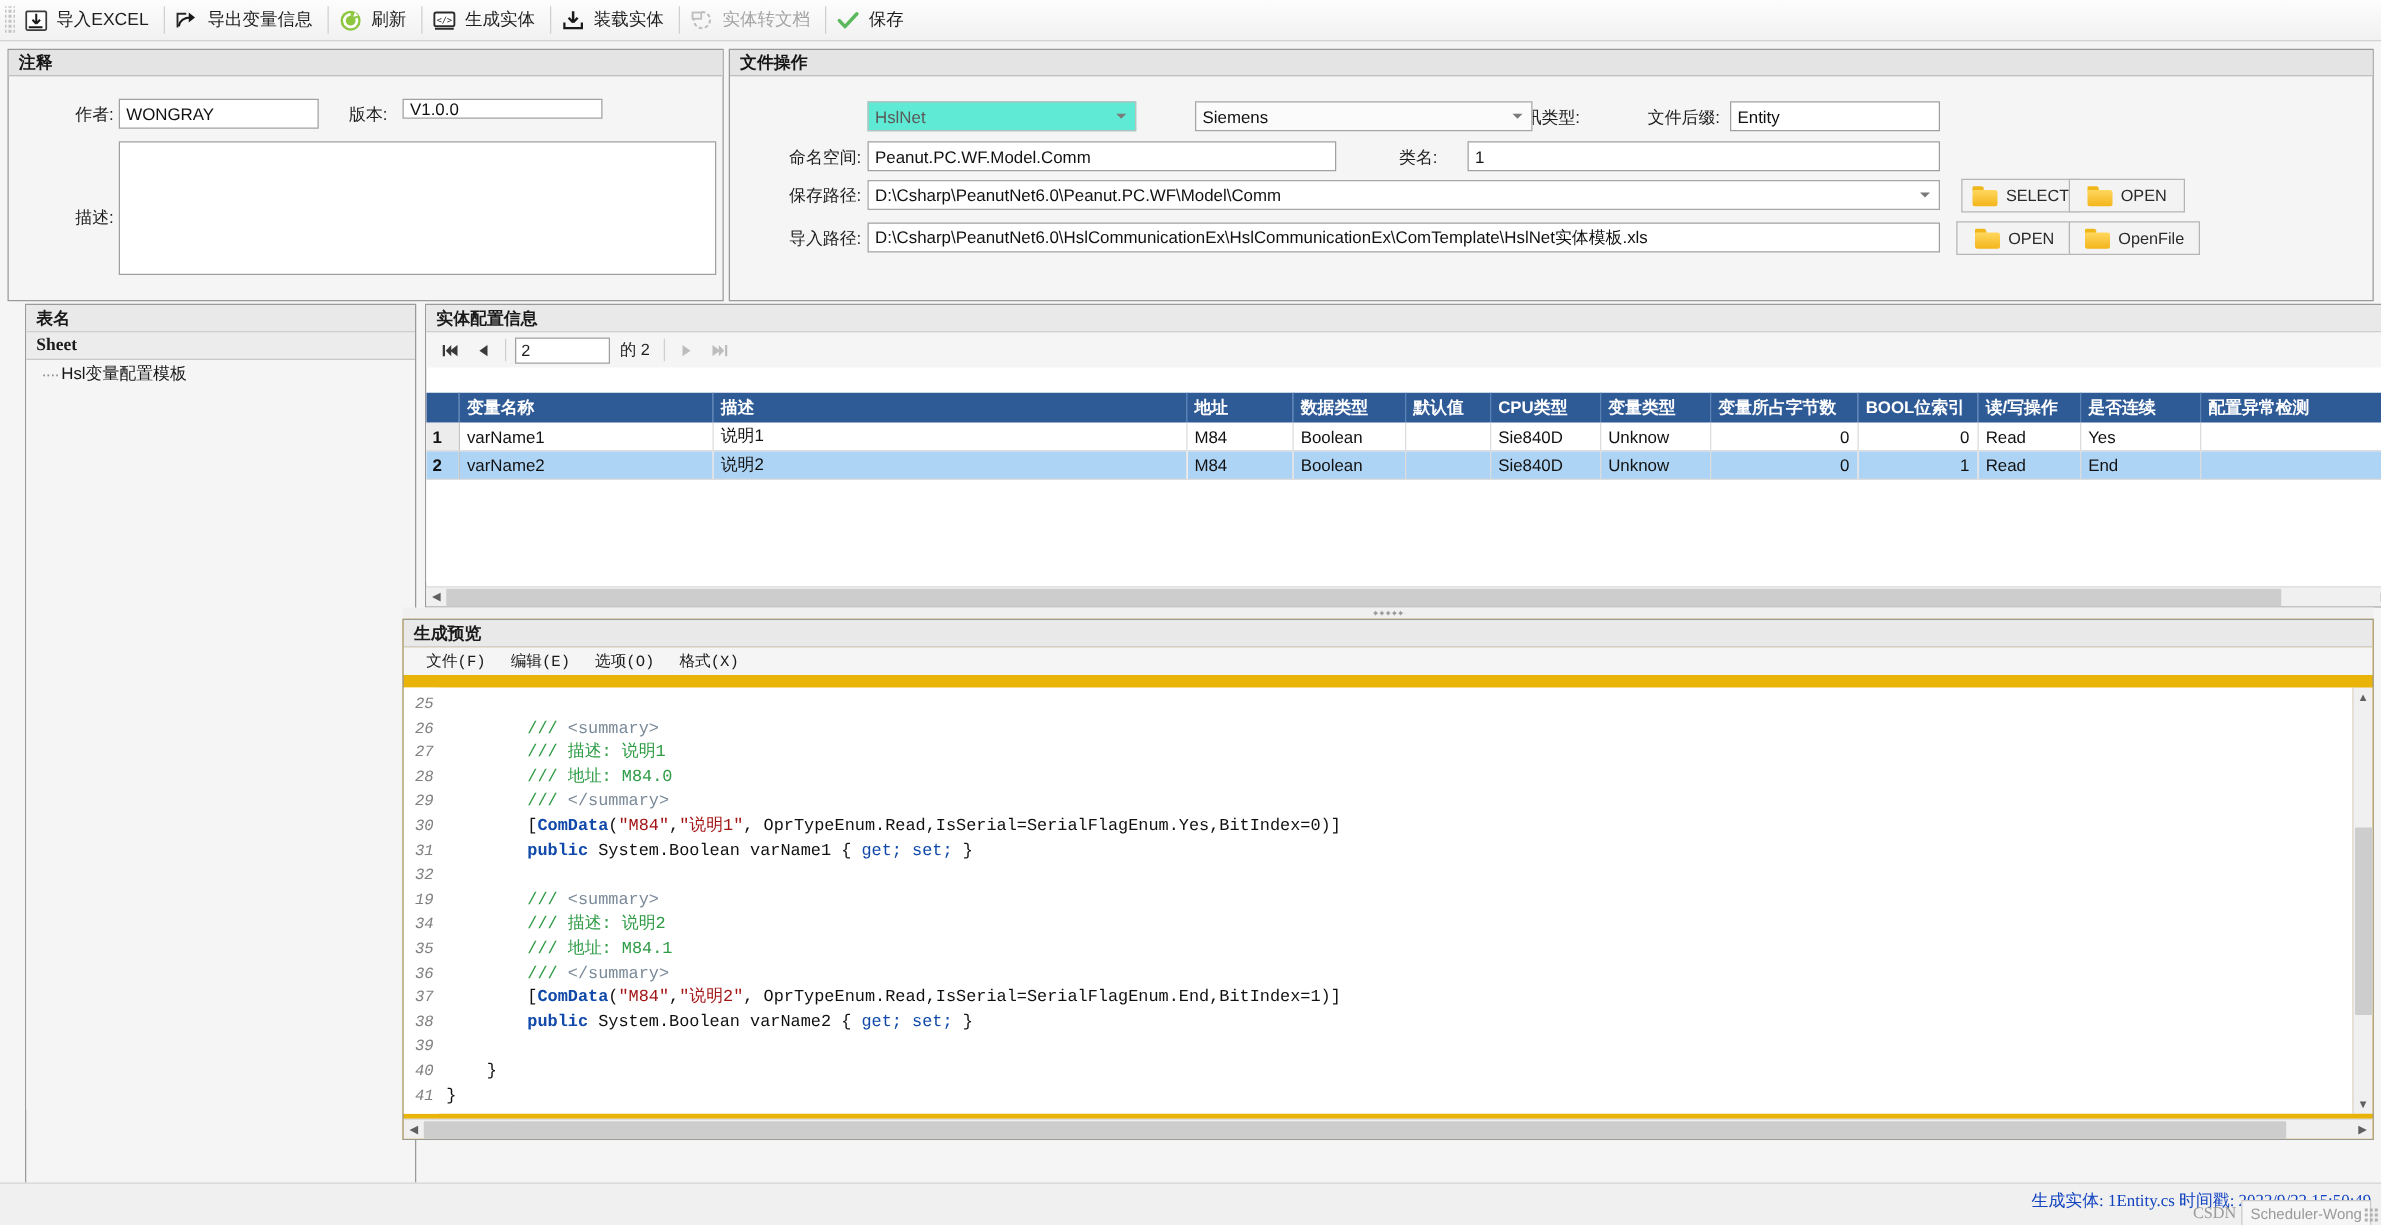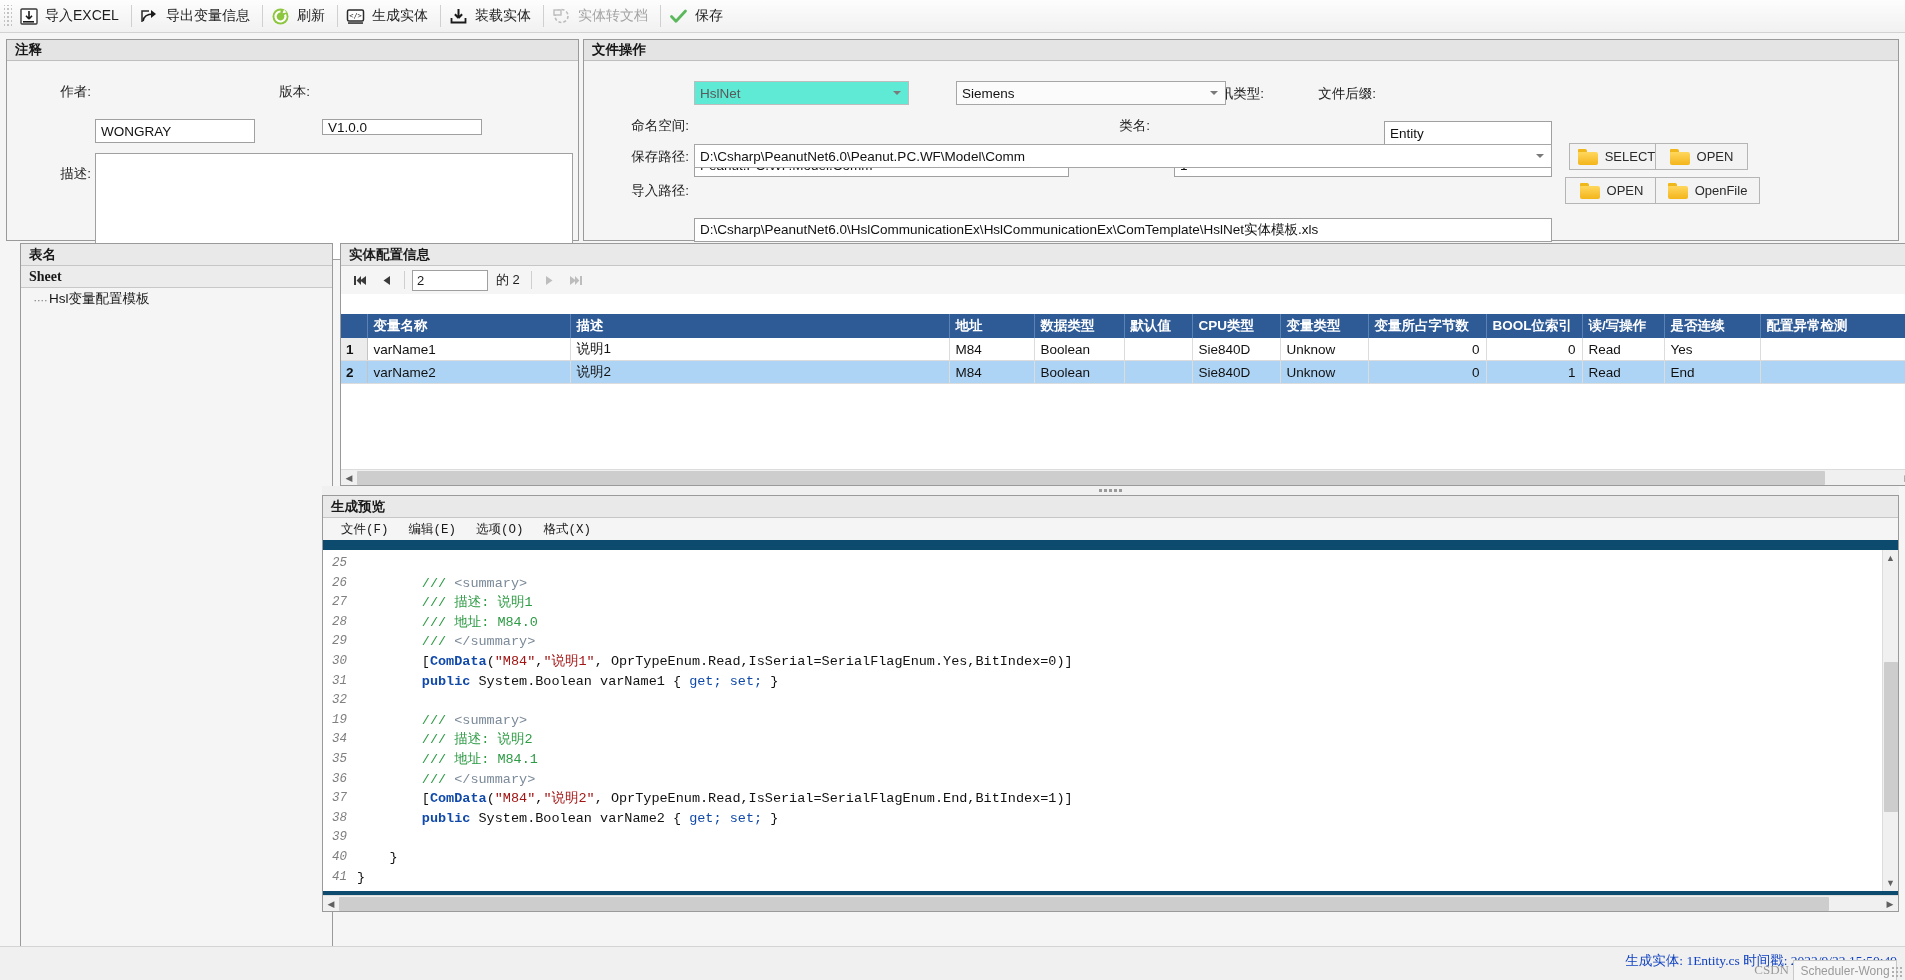--- a/index.html
+++ b/index.html
@@ -35,21 +35,21 @@
   .groupbox { position: absolute; background: #f5f5f5; border: 1px solid #9a9a9a; }
   .gb-title { height: 21px; background: #e4e4e4; border-bottom: 1px solid #bfbfbf;
     font-weight: bold; font-size: 13.5px; display: flex; align-items: center;
     padding-left: 8px; color: #161616; }
   .gb-body { position: relative; }
 
   
   .lbl { position: absolute; font-size: 13.5px; color: #1d1d1d; text-align: right; }
   .tbx { position: absolute; background: #ffffff; border: 1px solid #a0a0a0;
     font-size: 13.5px; color: #111; padding: 0 5px; display: flex; align-items: center;
-    font-family: "Liberation Sans", sans-serif; margin-top: 40px; }
+    font-family: "Liberation Sans", sans-serif; }
   .tbx.area { align-items: flex-start; padding-top: 3px; }
   .cbo { position: absolute; background: #fbfbfb; border: 1px solid #a6a6a6;
     font-size: 13.5px; color: #111; padding: 0 5px; display: flex; align-items: center; }
   .cbo.dis { background: #5eead4; border-color: #bdbdbd; color: #5a5a5a; }
   .cbo .arrow { position: absolute; right: 7px; top: 50%; margin-top: -2px;
     width: 0; height: 0; border-left: 4px solid transparent; border-right: 4px solid transparent;
     border-top: 4px solid #7a7a7a; }
   .btn-folder { position: absolute; background: #f3f3f3; border: 1px solid #b5b5b5;
     display: flex; align-items: center; justify-content: center; gap: 7px;
     font-size: 13px; color: #2a2a2a; cursor: default; }
@@ -419,21 +419,21 @@
         <div class="sb-thumb" style="position:absolute; left:0; top:1px; width:1468px; height:14px;"></div>
       </div>
       <div class="sb-arrow">▶</div>
     </div>
   </div>
 
   <div class="splitter" style="left:322px; top:486px; width:1577px; height:9px;">
     <div class="grip-dots"></div>
   </div>
 
-  <div class="panel" style="left:322px; top:495px; width:1577px; height:417px; background:#0c4a6e;">
+  <div class="panel" style="left:322px; top:495px; width:1577px; height:417px; background:#eab308;">
     <div class="panel-head">生成预览</div>
 
     <div class="menu-strip">
       <div class="mi">文件(F)</div>
       <div class="mi">编辑(E)</div>
       <div class="mi">选项(O)</div>
       <div class="mi">格式(X)</div>
     </div>
 
     <div class="code-wrap" style="left:0; top:54px; width:1559px; height:341px;">

